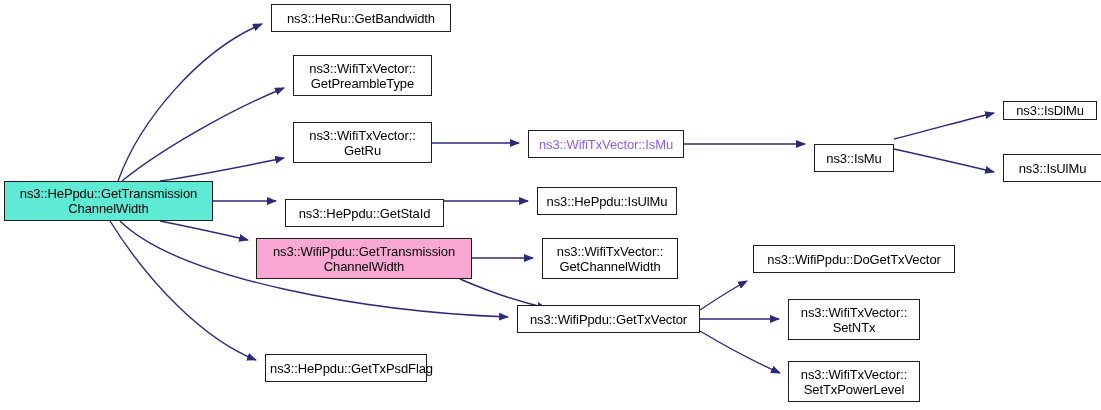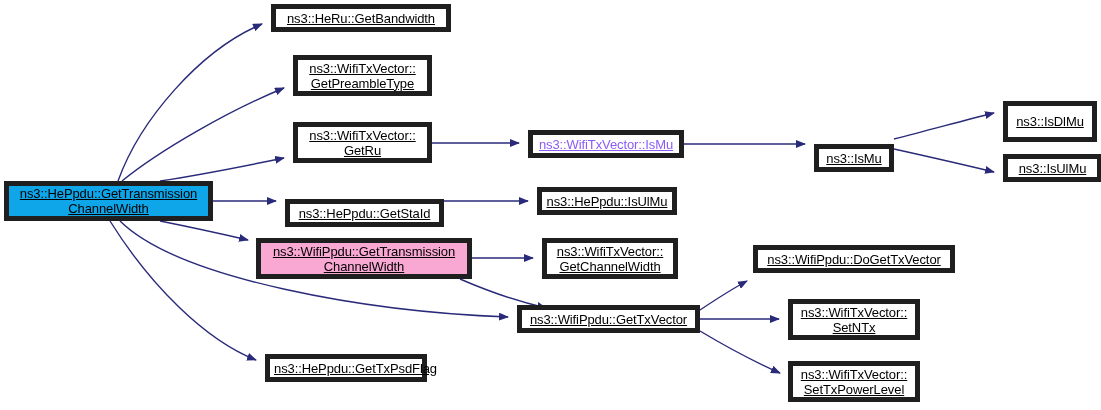--- a/index.html
+++ b/index.html
@@ -21,34 +21,33 @@
     position: absolute;
     left: 0;
     top: 0;
     width: 1101px;
     height: 410px;
     pointer-events: none;
   }
   .node {
     position: absolute;
     box-sizing: border-box;
-    border: 5px solid #a16207;
+    border: 1px solid #a16207;
     background: #ffffff;
     color: #000000;
     display: flex;
     align-items: center;
     justify-content: center;
     text-align: center;
     font-size: 13px;
     line-height: 15px;
     letter-spacing: -0.1px;
     white-space: pre-line;
     padding: 0 4px;
     z-index: 2;
-    text-decoration: underline;
   }
   .node.root {
     background: #bfbfbf;
     border-color: #1f1f1f;
   }
   .node-label {
     display: block;
     width: 100%;
     white-space: pre-line;
   }
@@ -77,38 +76,38 @@
         <path d="M 894,139 C 930,130 965,120 994,113" fill="none" stroke="#2a2a7a" stroke-width="1.4" marker-end="url(#arrowhead)"></path>
         <path d="M 894,149 C 930,157 965,165 994,172" fill="none" stroke="#2a2a7a" stroke-width="1.4" marker-end="url(#arrowhead)"></path>
         <path d="M 472,258 L 533,258" fill="none" stroke="#2a2a7a" stroke-width="1.4" marker-end="url(#arrowhead)"></path>
         <path d="M 460,279 C 490,292 520,302 546,308" fill="none" stroke="#2a2a7a" stroke-width="1.4" marker-end="url(#arrowhead)"></path>
         <path d="M 700,310 C 715,300 730,290 747,281" fill="none" stroke="#2a2a7a" stroke-width="1.4" marker-end="url(#arrowhead)"></path>
         <path d="M 700,319 L 779,319" fill="none" stroke="#2a2a7a" stroke-width="1.4" marker-end="url(#arrowhead)"></path>
         <path d="M 700,331 C 725,346 755,362 780,373" fill="none" stroke="#2a2a7a" stroke-width="1.4" marker-end="url(#arrowhead)"></path>
       </g>
   </svg>
   <div id="node-group">
-      <div class="node root" style="left: 4px; top: 181px; width: 209px; height: 40px; border-color: rgb(31, 31, 31); background: #0ea5e9; color: rgb(0, 0, 0);"><span class="node-label">ns3::HePpdu::GetTransmission
+      <div class="node root" style="left: 4px; top: 181px; width: 209px; height: 40px; border-color: rgb(31, 31, 31); background: #5eead4; color: rgb(0, 0, 0);"><span class="node-label">ns3::HePpdu::GetTransmission
 ChannelWidth</span></div>
       <div class="node" style="left: 271px; top: 4px; width: 180px; height: 28px; border-color: rgb(31, 31, 31); background: rgb(255, 255, 255); color: rgb(0, 0, 0);"><span class="node-label">ns3::HeRu::GetBandwidth</span></div>
       <div class="node" style="left: 293px; top: 55px; width: 139px; height: 41px; border-color: rgb(31, 31, 31); background: rgb(255, 255, 255); color: rgb(0, 0, 0);"><span class="node-label">ns3::WifiTxVector::
 GetPreambleType</span></div>
       <div class="node" style="left: 293px; top: 122px; width: 139px; height: 41px; border-color: rgb(31, 31, 31); background: rgb(255, 255, 255); color: rgb(0, 0, 0);"><span class="node-label">ns3::WifiTxVector::
 GetRu</span></div>
       <div class="node" style="left: 285px; top: 187px; width: 159px; height: 28px; border-color: rgb(31, 31, 31); background: rgb(255, 255, 255); color: rgb(0, 0, 0); margin-top: 12px;"><span class="node-label">ns3::HePpdu::GetStaId</span></div>
       <div class="node" style="left: 256px; top: 238px; width: 216px; height: 41px; border-color: rgb(31, 31, 31); background: #f9a8d4; color: rgb(0, 0, 0);"><span class="node-label">ns3::WifiPpdu::GetTransmission
 ChannelWidth</span></div>
       <div class="node" style="left: 265px; top: 354px; width: 162px; height: 28px; border-color: rgb(31, 31, 31); background: rgb(255, 255, 255); color: #000000;"><span class="node-label">ns3::HePpdu::GetTxPsdFlag</span></div>
       <div class="node" style="left: 528px; top: 130px; width: 156px; height: 28px; border-color: rgb(31, 31, 31); background: rgb(255, 255, 255); color: #8b5cf6;"><span class="node-label">ns3::WifiTxVector::IsMu</span></div>
       <div class="node" style="left: 537px; top: 187px; width: 140px; height: 28px; border-color: rgb(31, 31, 31); background: rgb(255, 255, 255); color: rgb(0, 0, 0);"><span class="node-label">ns3::HePpdu::IsUlMu</span></div>
       <div class="node" style="left: 542px; top: 238px; width: 136px; height: 41px; border-color: rgb(31, 31, 31); background: rgb(255, 255, 255); color: rgb(0, 0, 0);"><span class="node-label">ns3::WifiTxVector::
 GetChannelWidth</span></div>
       <div class="node" style="left: 517px; top: 305px; width: 183px; height: 28px; border-color: rgb(31, 31, 31); background: rgb(255, 255, 255); color: rgb(0, 0, 0);"><span class="node-label">ns3::WifiPpdu::GetTxVector</span></div>
       <div class="node" style="left: 814px; top: 144px; width: 80px; height: 28px; border-color: rgb(31, 31, 31); background: rgb(255, 255, 255); color: rgb(0, 0, 0);"><span class="node-label">ns3::IsMu</span></div>
-      <div class="node" style="left: 1003px; top: 101px; width: 94px; height: 41px; border-color: rgb(31, 31, 31); background: rgb(255, 255, 255); color: rgb(0, 0, 0);"><span class="node-label">ns3::IsDlMu</span></div>
+      <div class="node" style="left: 1003px; top: 101px; width: 94px; height: 19px; border-color: rgb(31, 31, 31); background: rgb(255, 255, 255); color: rgb(0, 0, 0);"><span class="node-label">ns3::IsDlMu</span></div>
       <div class="node" style="left: 1003px; top: 154px; width: 99px; height: 28px; border-color: rgb(31, 31, 31); background: rgb(255, 255, 255); color: rgb(0, 0, 0);"><span class="node-label">ns3::IsUlMu</span></div>
       <div class="node" style="left: 753px; top: 245px; width: 202px; height: 28px; border-color: rgb(31, 31, 31); background: rgb(255, 255, 255); color: rgb(0, 0, 0);"><span class="node-label">ns3::WifiPpdu::DoGetTxVector</span></div>
       <div class="node" style="left: 788px; top: 299px; width: 132px; height: 41px; border-color: rgb(31, 31, 31); background: rgb(255, 255, 255); color: rgb(0, 0, 0);"><span class="node-label">ns3::WifiTxVector::
 SetNTx</span></div>
       <div class="node" style="left: 788px; top: 361px; width: 132px; height: 41px; border-color: rgb(31, 31, 31); background: rgb(255, 255, 255); color: rgb(0, 0, 0);"><span class="node-label">ns3::WifiTxVector::
 SetTxPowerLevel</span></div>
     </div>
 </div>
 
 </body></html>

